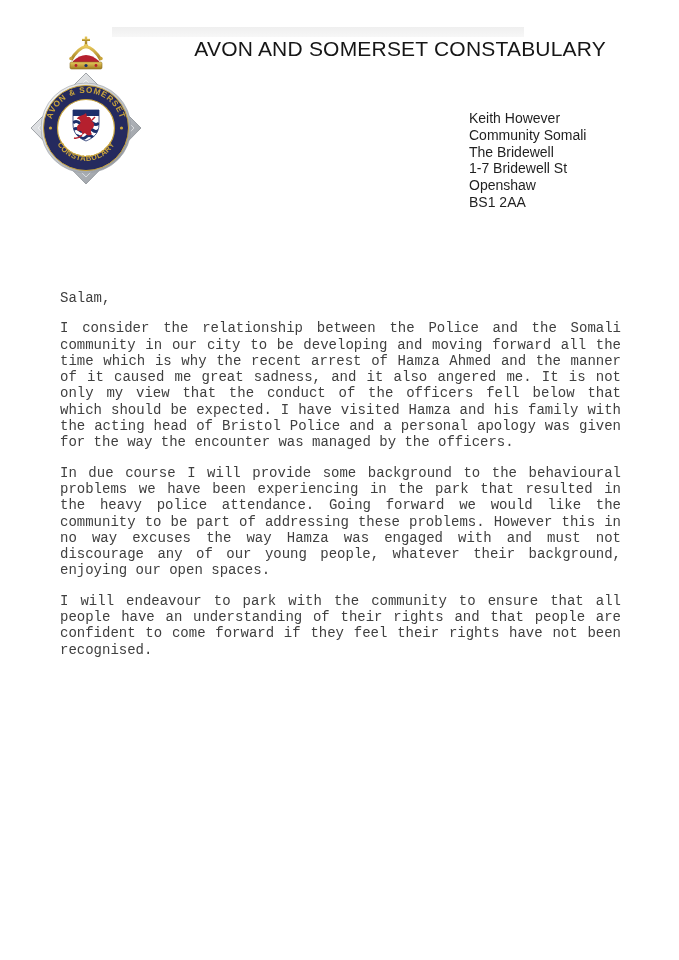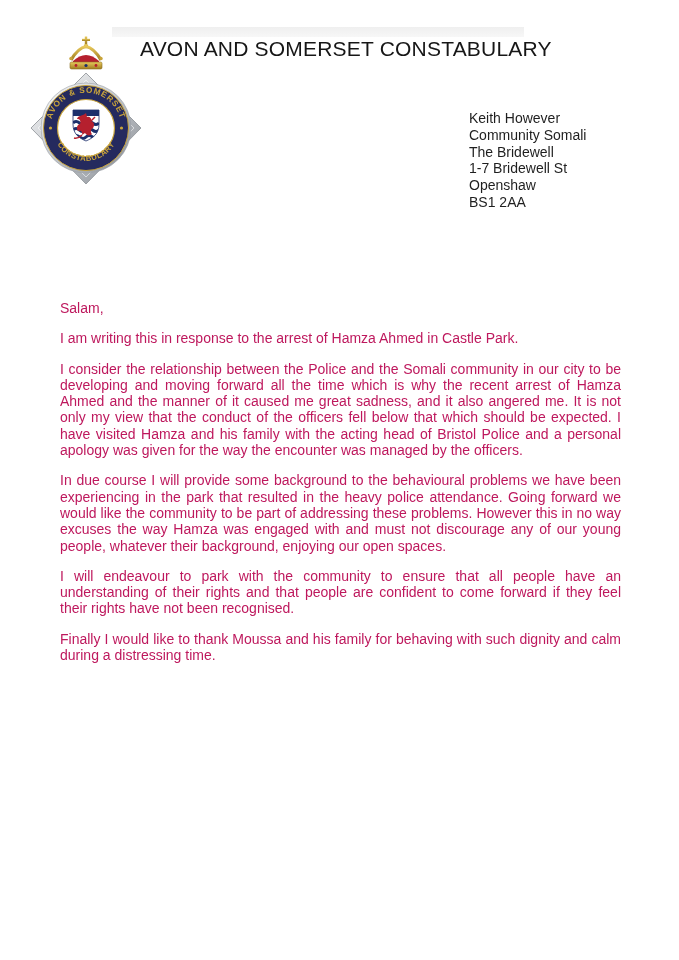--- a/index.html
+++ b/index.html
@@ -32,44 +32,45 @@
     top: 36px;
     width: 112px;
     height: 152px;
   }
   .letter-title {
     position: absolute;
     left: 140px;
     top: 37px;
     width: 466px;
     margin: 0;
-    text-align: left;
+    text-align: right;
     font-size: 21px;
     font-weight: 400;
     letter-spacing: 0.2px;
     color: #161616;
     white-space: nowrap;
   }
   .sender {
     position: absolute;
     left: 469px;
     top: 110px;
     font-size: 14px;
     line-height: 16.8px;
     color: #1f1f1f;
   }
   .body-text {
     position: absolute;
     left: 60px;
-    top: 300px;
+    top: 290px;
     width: 561px;
     font-size: 14px;
     line-height: 16.3px;
     text-align: justify;
-    color: #be185d;
+    color: #404040;
+    font-family: Liberation Mono, monospace;
   }
   .body-text p {
     margin: 0 0 14px 0;
   }
   .body-text p.no-justify {
     text-align: left;
   }
 </style>
 </head>
 <body>
@@ -156,20 +157,18 @@
     <div>Keith However</div>
     <div>Community Somali</div>
     <div>The Bridewell</div>
     <div>1-7 Bridewell St</div>
     <div>Openshaw</div>
     <div>BS1 2AA</div>
   </div>
 
   <div class="body-text">
     <p class="no-justify">Salam,</p>
-    <p>I am writing this in response to the arrest of Hamza Ahmed in Castle Park.</p>
     <p>I consider the relationship between the Police and the Somali community in our city to be developing and moving forward all the time which is why the recent arrest of Hamza Ahmed and the manner of it caused me great sadness, and it also angered me. It is not only my view that the conduct of the officers fell below that which should be expected. I have visited Hamza and his family with the acting head of Bristol Police and a personal apology was given for the way the encounter was managed by the officers.</p>
     <p>In due course I will provide some background to the behavioural problems we have been experiencing in the park that resulted in the heavy police attendance. Going forward we would like the community to be part of addressing these problems. However this in no way excuses the way Hamza was engaged with and must not discourage any of our young people, whatever their background, enjoying our open spaces.</p>
     <p>I will endeavour to park with the community to ensure that all people have an understanding of their rights and that people are confident to come forward if they feel their rights have not been recognised.</p>
-    <p>Finally I would like to thank Moussa and his family for behaving with such dignity and calm during a distressing time.</p>
   </div>
 
 </div>
 
 </body></html>

